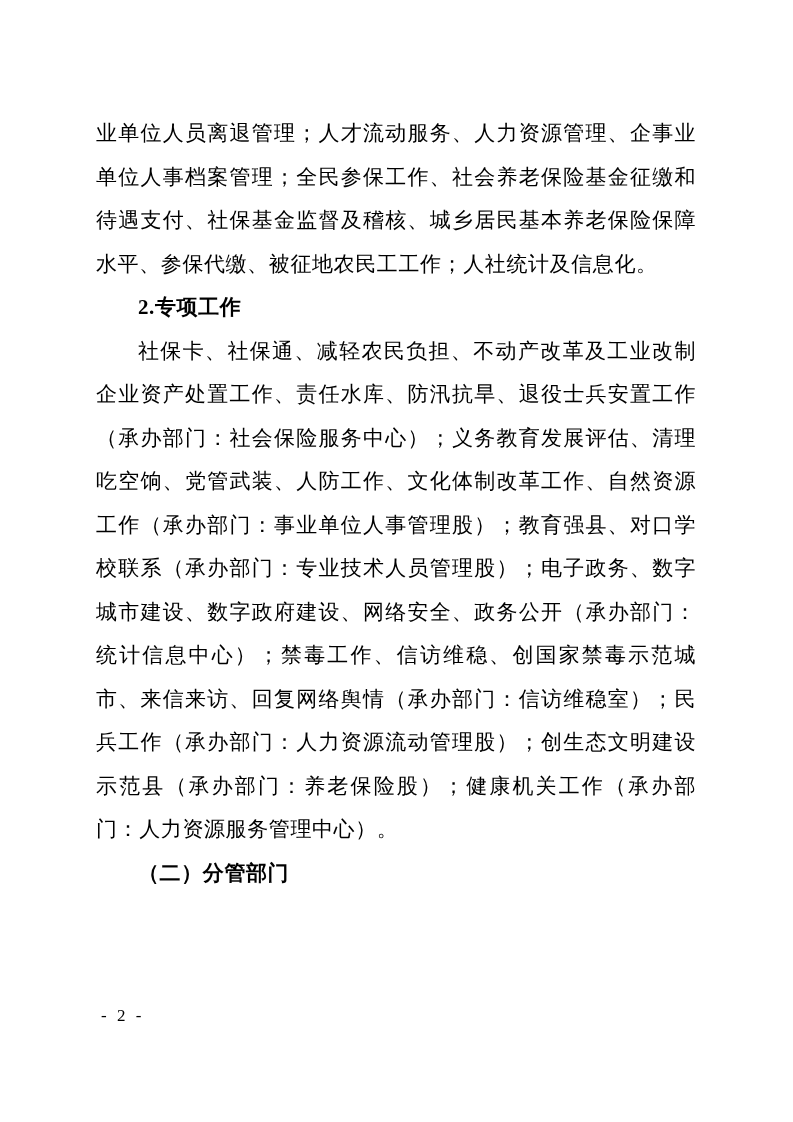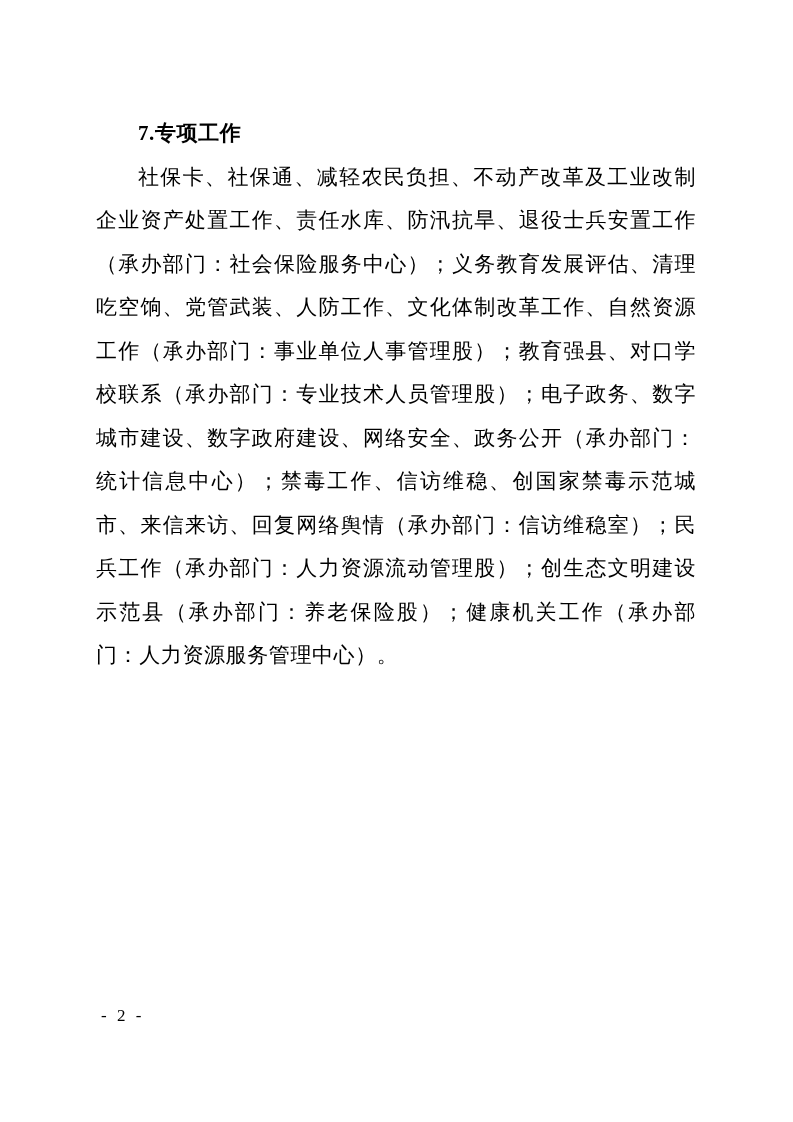--- a/index.html
+++ b/index.html
@@ -43,17 +43,19 @@
     letter-spacing: 3px;
     font-family: "Liberation Serif", "DejaVu Serif", serif;
     color: #000000;
   }
 </style>
 </head>
 <body>
 
 <div class="page">
   <div class="doc-body">
-    <p class="heading indent">7.专项工作</p>
+    <p>业单位人员离退管理；人才流动服务、人力资源管理、企事业单位人事档案管理；全民参保工作、社会养老保险基金征缴和待遇支付、社保基金监督及稽核、城乡居民基本养老保险保障水平、参保代缴、被征地农民工工作；人社统计及信息化。</p>
+    <p class="heading indent">2.专项工作</p>
     <p class="indent">社保卡、社保通、减轻农民负担、不动产改革及工业改制企业资产处置工作、责任水库、防汛抗旱、退役士兵安置工作（承办部门：社会保险服务中心）；义务教育发展评估、清理吃空饷、党管武装、人防工作、文化体制改革工作、自然资源工作（承办部门：事业单位人事管理股）；教育强县、对口学校联系（承办部门：专业技术人员管理股）；电子政务、数字城市建设、数字政府建设、网络安全、政务公开（承办部门：统计信息中心）；禁毒工作、信访维稳、创国家禁毒示范城市、来信来访、回复网络舆情（承办部门：信访维稳室）；民兵工作（承办部门：人力资源流动管理股）；创生态文明建设示范县（承办部门：养老保险股）；健康机关工作（承办部门：人力资源服务管理中心）。</p>
+    <p class="heading indent">（二）分管部门</p>
   </div>
   <div class="page-footer">- 2 -</div>
 </div>
 
 </body></html>

